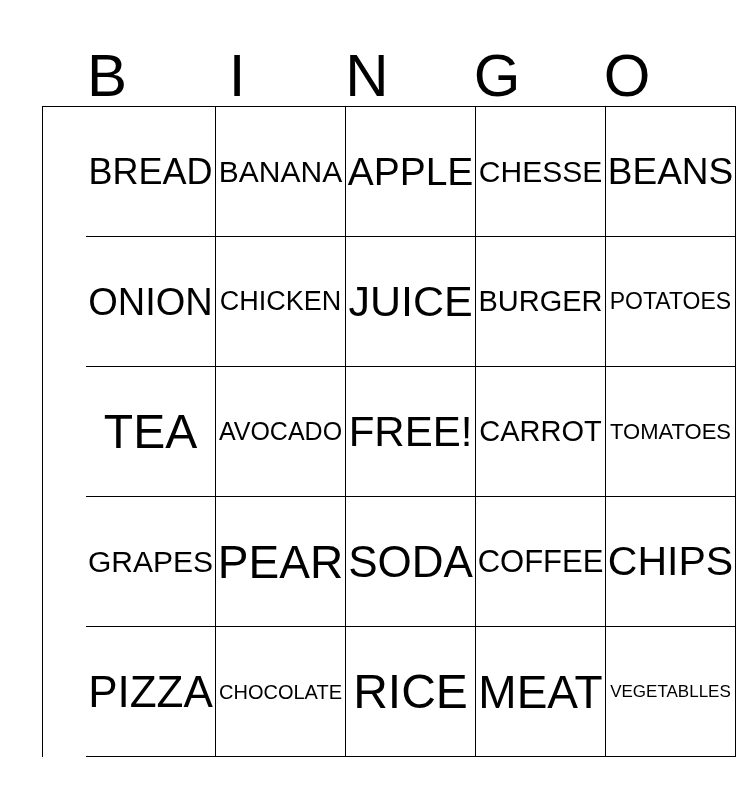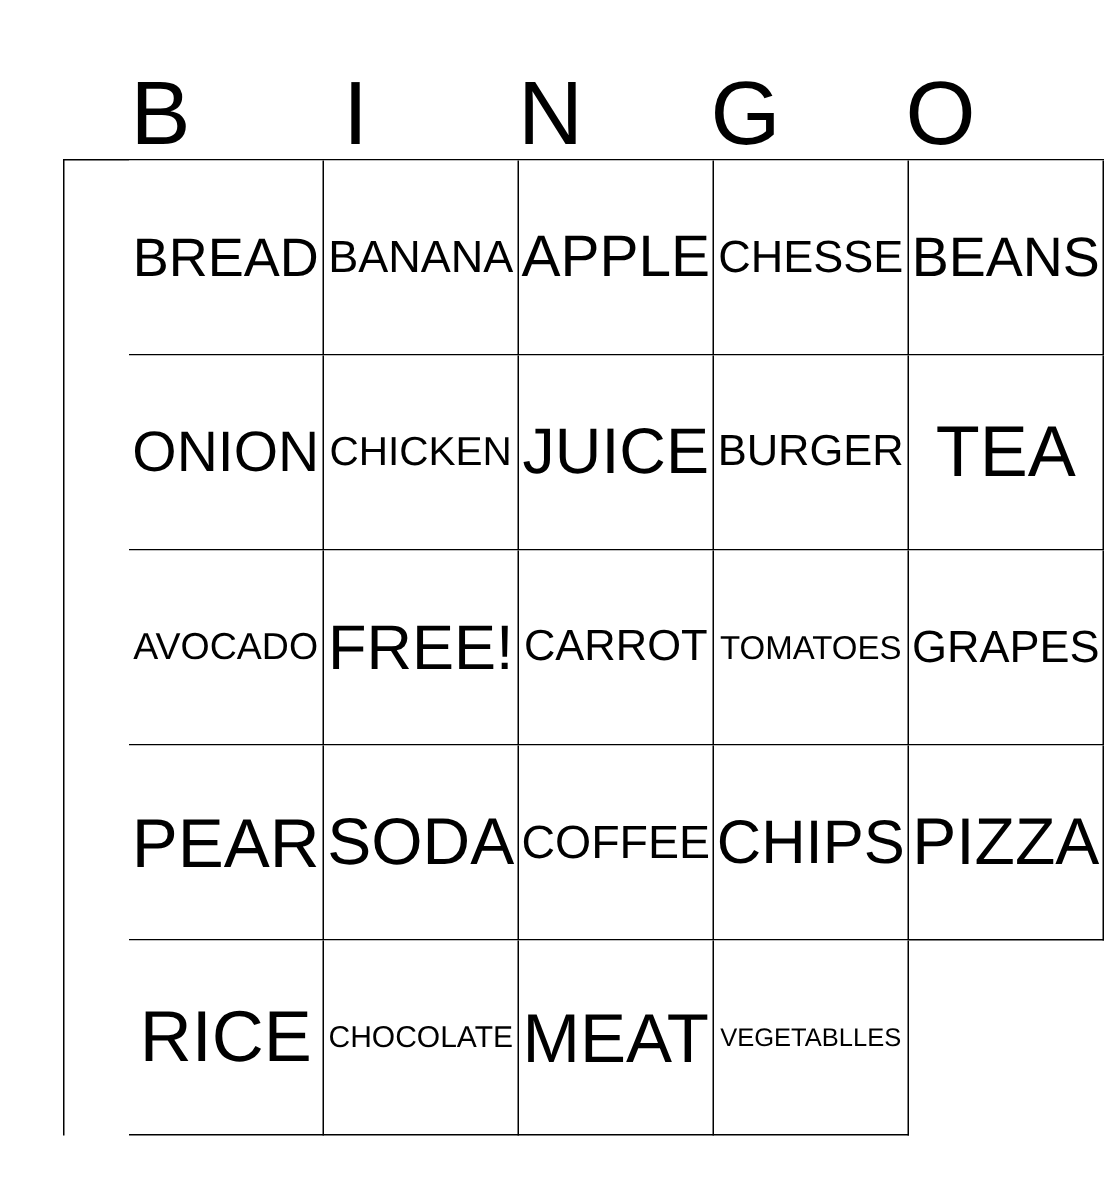--- a/index.html
+++ b/index.html
@@ -103,20 +103,23 @@
   </div>
 
   <div class="cell">
     <span class="cell-label" style="font-size: 43px;">JUICE</span>
   </div>
 
   <div class="cell">
     <span class="cell-label" style="font-size: 29px;">BURGER</span>
   </div>
 
+  <div class="cell">
+    <span class="cell-label" style="font-size: 23px;">POTATOES</span>
+  </div>
 
   <div class="cell">
     <span class="cell-label" style="font-size: 48px;">TEA</span>
   </div>
 
   <div class="cell">
     <span class="cell-label" style="font-size: 25px;">AVOCADO</span>
   </div>
 
   <div class="cell">
@@ -149,25 +152,25 @@
 
   <div class="cell">
     <span class="cell-label" style="font-size: 41px;">CHIPS</span>
   </div>
 
   <div class="cell">
     <span class="cell-label" style="font-size: 44px;">PIZZA</span>
   </div>
 
   <div class="cell">
-    <span class="cell-label" style="font-size: 48px;">RICE</span>
+    <span class="cell-label" style="font-size: 20px;">CHOCOLATE</span>
   </div>
 
   <div class="cell">
-    <span class="cell-label" style="font-size: 20px;">CHOCOLATE</span>
+    <span class="cell-label" style="font-size: 48px;">RICE</span>
   </div>
 
   <div class="cell">
     <span class="cell-label" style="font-size: 46px;">MEAT</span>
   </div>
 
   <div class="cell">
     <span class="cell-label" style="font-size: 17px;">VEGETABLLES</span>
   </div>
 </div>

